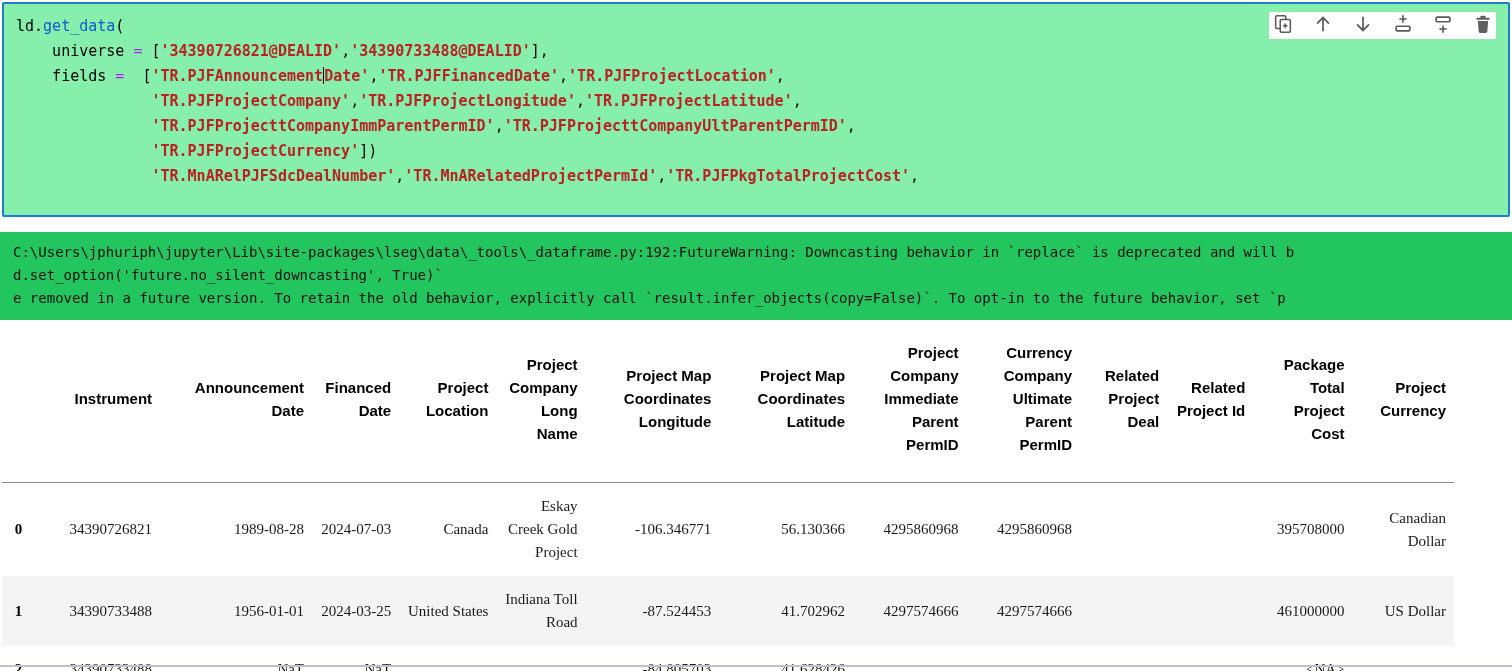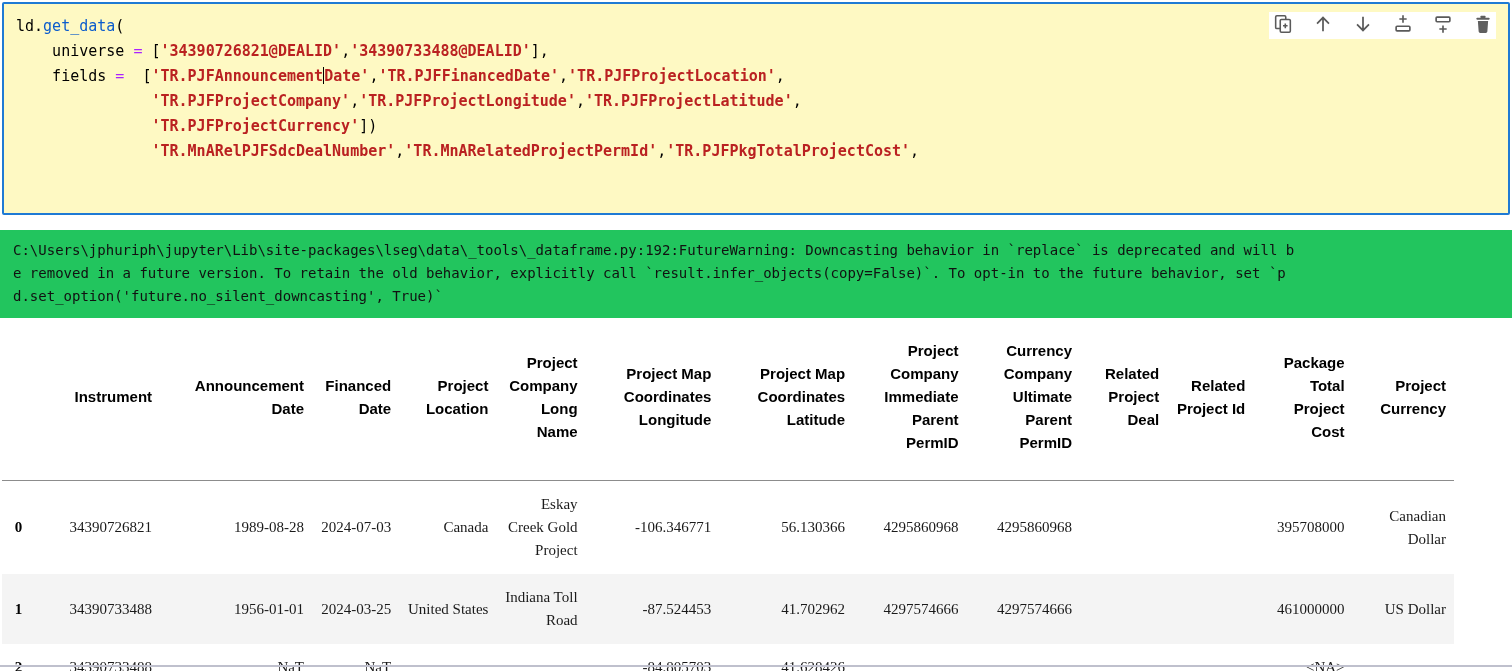--- a/index.html
+++ b/index.html
@@ -5,21 +5,21 @@
   * { margin: 0; padding: 0; box-sizing: border-box; }
   html, body { width: 1512px; height: 671px; background: #ffffff; overflow: hidden; }
   body { font-family: "Liberation Sans", sans-serif; position: relative; }
 
   
   .code-cell {
     position: relative;
     margin: 2px 2px 0 2px;
     border: 2px solid #1f7ad4;
     border-radius: 2px;
-    background: #fef9c3;
+    background: #86efac;
     padding: 10px 12px 26px 12px;
     min-height: 213px;
   }
   .code-editor {
     font-family: "DejaVu Sans Mono", "Liberation Mono", monospace;
     font-size: 15px;
     line-height: 25px;
     color: #000000;
   }
   .code-line { white-space: pre; }
@@ -100,20 +100,21 @@
 <body>
 
 <div class="page">
 
   <div class="code-cell">
     <div class="code-editor" id="code-editor">
         <div class="code-line"><span class="tok-p">ld.</span><span class="tok-f">get_data</span><span class="tok-p">(</span></div>
         <div class="code-line"><span class="tok-p">    universe </span><span class="tok-o">=</span><span class="tok-p"> [</span><span class="tok-s">'34390726821@DEALID'</span><span class="tok-p">,</span><span class="tok-s">'34390733488@DEALID'</span><span class="tok-p">],</span></div>
         <div class="code-line"><span class="tok-p">    fields </span><span class="tok-o">=</span><span class="tok-p">  [</span><span class="tok-s">'TR.PJFAnnouncement</span><span class="caret"></span><span class="tok-s">Date'</span><span class="tok-p">,</span><span class="tok-s">'TR.PJFFinancedDate'</span><span class="tok-p">,</span><span class="tok-s">'TR.PJFProjectLocation'</span><span class="tok-p">,</span></div>
         <div class="code-line"><span class="tok-p">               </span><span class="tok-s">'TR.PJFProjectCompany'</span><span class="tok-p">,</span><span class="tok-s">'TR.PJFProjectLongitude'</span><span class="tok-p">,</span><span class="tok-s">'TR.PJFProjectLatitude'</span><span class="tok-p">,</span></div>
+        <div class="code-line"><span class="tok-p">               </span><span class="tok-s">'TR.PJFProjecttCompanyImmParentPermID'</span><span class="tok-p">,</span><span class="tok-s">'TR.PJFProjecttCompanyUltParentPermID'</span><span class="tok-p">,</span></div>
         <div class="code-line"><span class="tok-p">               </span><span class="tok-s">'TR.PJFProjectCurrency'</span><span class="tok-p">])</span></div>
         <div class="code-line"><span class="tok-p">               </span><span class="tok-s">'TR.MnARelPJFSdcDealNumber'</span><span class="tok-p">,</span><span class="tok-s">'TR.MnARelatedProjectPermId'</span><span class="tok-p">,</span><span class="tok-s">'TR.PJFPkgTotalProjectCost'</span><span class="tok-p">,</span></div>
       </div>
     <div class="cell-toolbar" id="cell-toolbar">
         <button class="tb-btn">
           <span><svg viewBox="0 0 24 24" fill="none" stroke="#5a5a5a" stroke-width="1.7">
               <rect x="4" y="3" width="11" height="14" rx="1.3"></rect>
               <rect x="9" y="7" width="11" height="14" rx="1.3" fill="#fff"></rect>
               <path d="M14.5 11.5v5M12 14h5"></path>
             </svg></span>
@@ -145,22 +146,22 @@
               <rect x="9.3" y="3" width="5.4" height="2.4" rx="0.6"></rect>
               <rect x="5" y="5.2" width="14" height="2.2" rx="0.5"></rect>
               <path d="M6.4 8.6h11.2l-0.85 11.6a1.7 1.7 0 0 1-1.7 1.55H8.95a1.7 1.7 0 0 1-1.7-1.55z"></path>
             </svg></span>
         </button>
       </div>
   </div>
 
   <div class="warning" id="warning-output">
       <div class="wline">C:\Users\jphuriph\jupyter\Lib\site-packages\lseg\data\_tools\_dataframe.py:192:FutureWarning: Downcasting behavior in `replace` is deprecated and will b</div>
+      <div class="wline">d.set_option('future.no_silent_downcasting', True)`</div>
       <div class="wline">e removed in a future version. To retain the old behavior, explicitly call `result.infer_objects(copy=False)`. To opt-in to the future behavior, set `p</div>
-      <div class="wline">d.set_option('future.no_silent_downcasting', True)`</div>
     </div>
 
   <div class="table-wrap">
     <table class="dataframe" id="df-table">
       <colgroup id="df-cols">
           <col style="width: 28px;">
           <col style="width: 128px;">
           <col style="width: 150px;">
           <col style="width: 86px;">
           <col style="width: 96px;">

